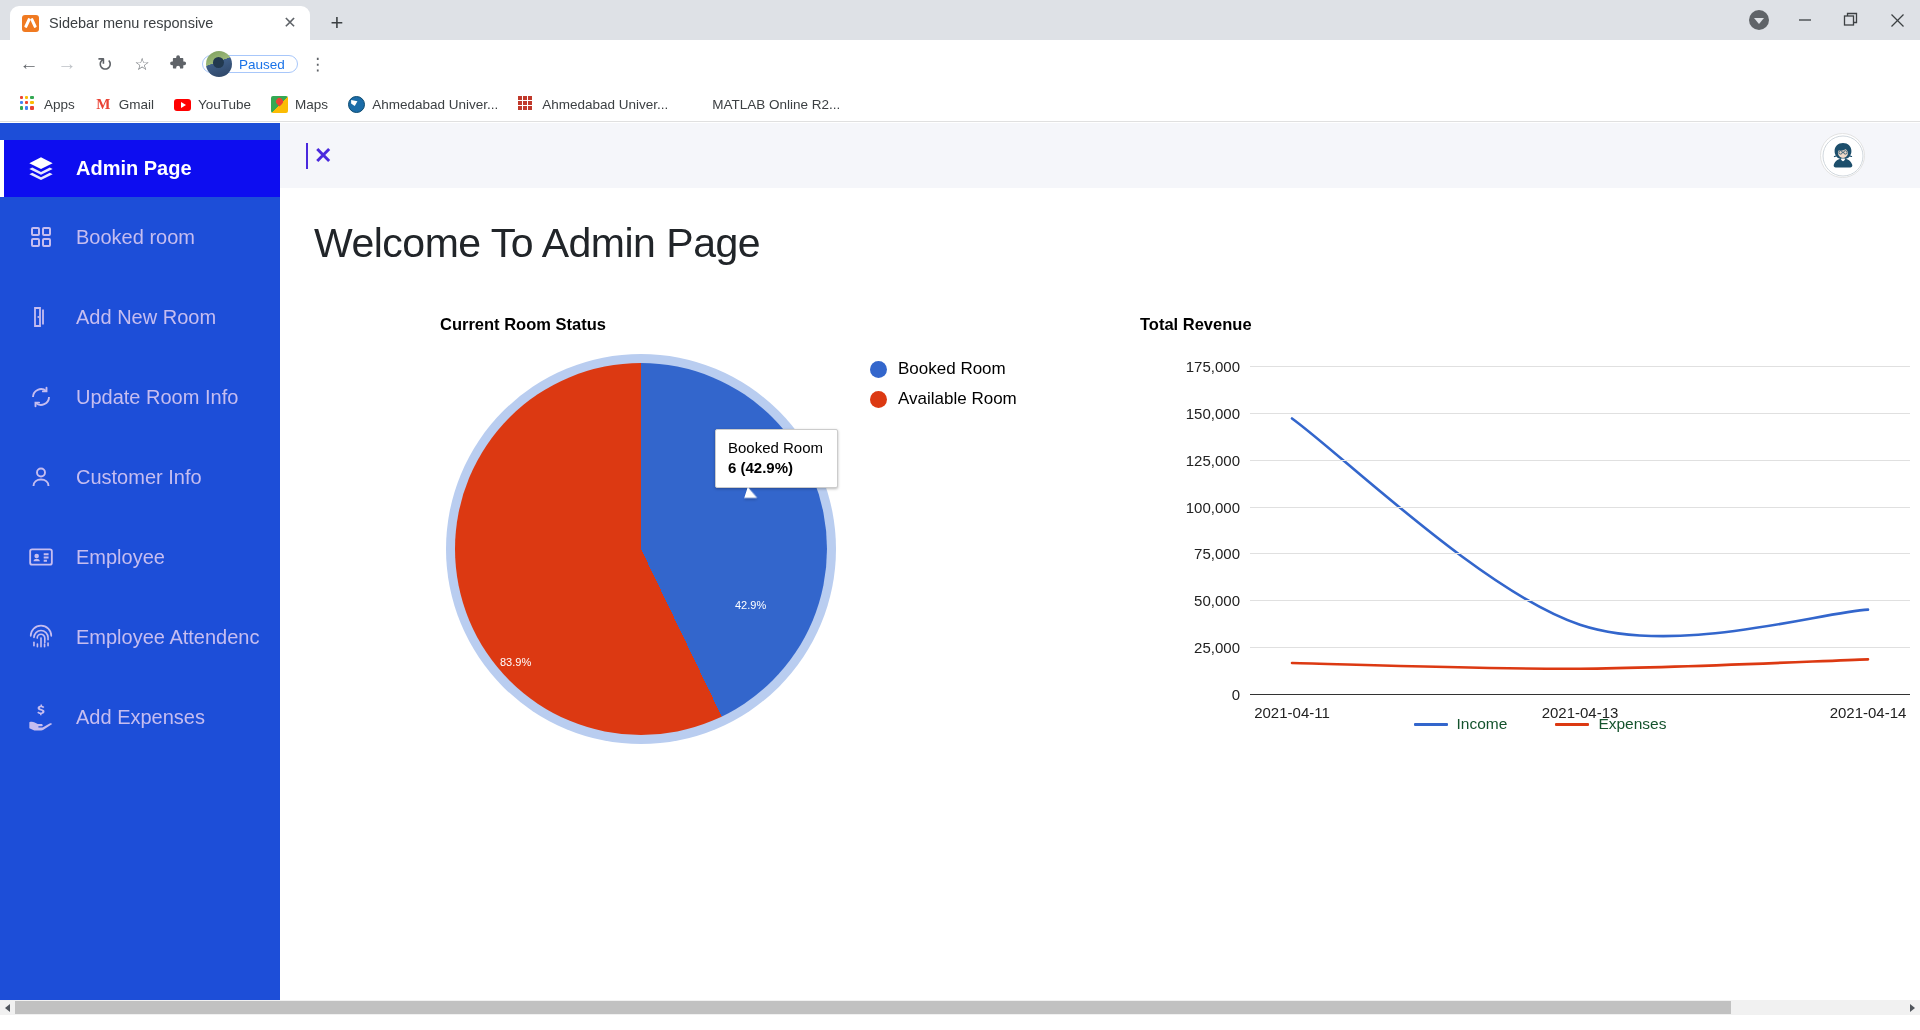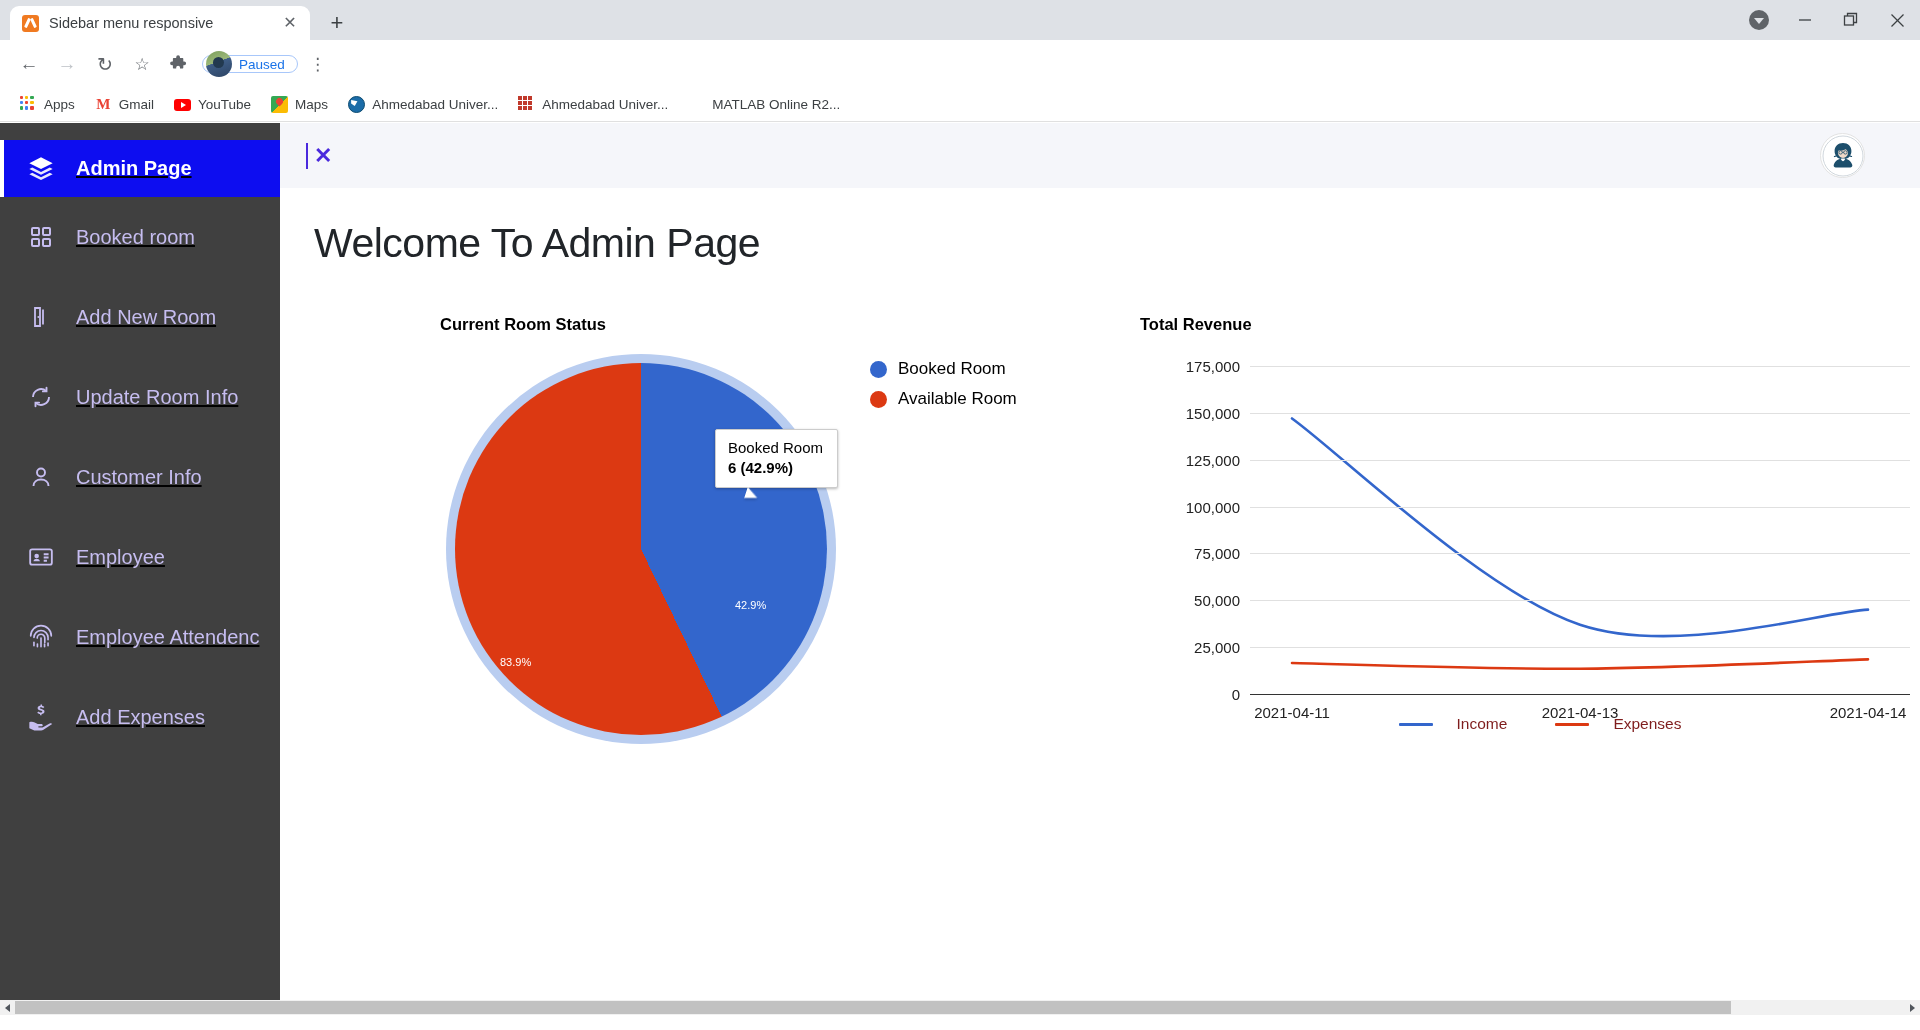--- a/index.html
+++ b/index.html
@@ -172,22 +172,21 @@
 
   
   .viewport {
     position: absolute; left: 0; top: 123px;
     width: 1920px; height: 892px; background: #fff; overflow: hidden;
   }
 
   
   .sidebar {
     position: absolute; left: 0; top: 0; width: 312px; height: 892px;
-    background: #404040;
-    text-decoration: underline;
+    background: #1d4ed8;
   }
   .side-item {
     display: flex; align-items: center; gap: 20px;
     height: 80px; padding-left: 26px;
     color: #c6bdf0; font-size: 20px; white-space: nowrap;
   }
   .side-item .si-ico {
     width: 30px; height: 30px; flex: none;
     display: flex; align-items: center; justify-content: center;
   }
@@ -287,21 +286,21 @@
   .gridline { position: absolute; left: 0; width: 100%; height: 1px; background: #e0e0e0; }
   .gridline.axis { background: #333; }
   .x-tick {
     position: absolute; top: 358px; font-size: 15px; color: #222;
     transform: translateX(-50%); white-space: nowrap;
   }
   .line-legend {
     position: absolute; left: 110px; top: 400px; width: 660px;
     display: flex; justify-content: center; gap: 48px;
   }
-  .ll-item { display: flex; align-items: center; gap: 24px; font-size: 15.5px; color: #7f1d1d; }
+  .ll-item { display: flex; align-items: center; gap: 9px; font-size: 15.5px; color: #14532d; }
   .ll-line { width: 34px; height: 3px; border-radius: 1px; }
 
   
   .hscroll {
     position: absolute; left: 0; bottom: 0; width: 1920px; height: 15px;
     background: #f1f1f1; display: flex; align-items: center;
   }
   .hs-arrow {
     width: 15px; height: 15px; flex: none;
     display: flex; align-items: center; justify-content: center;

